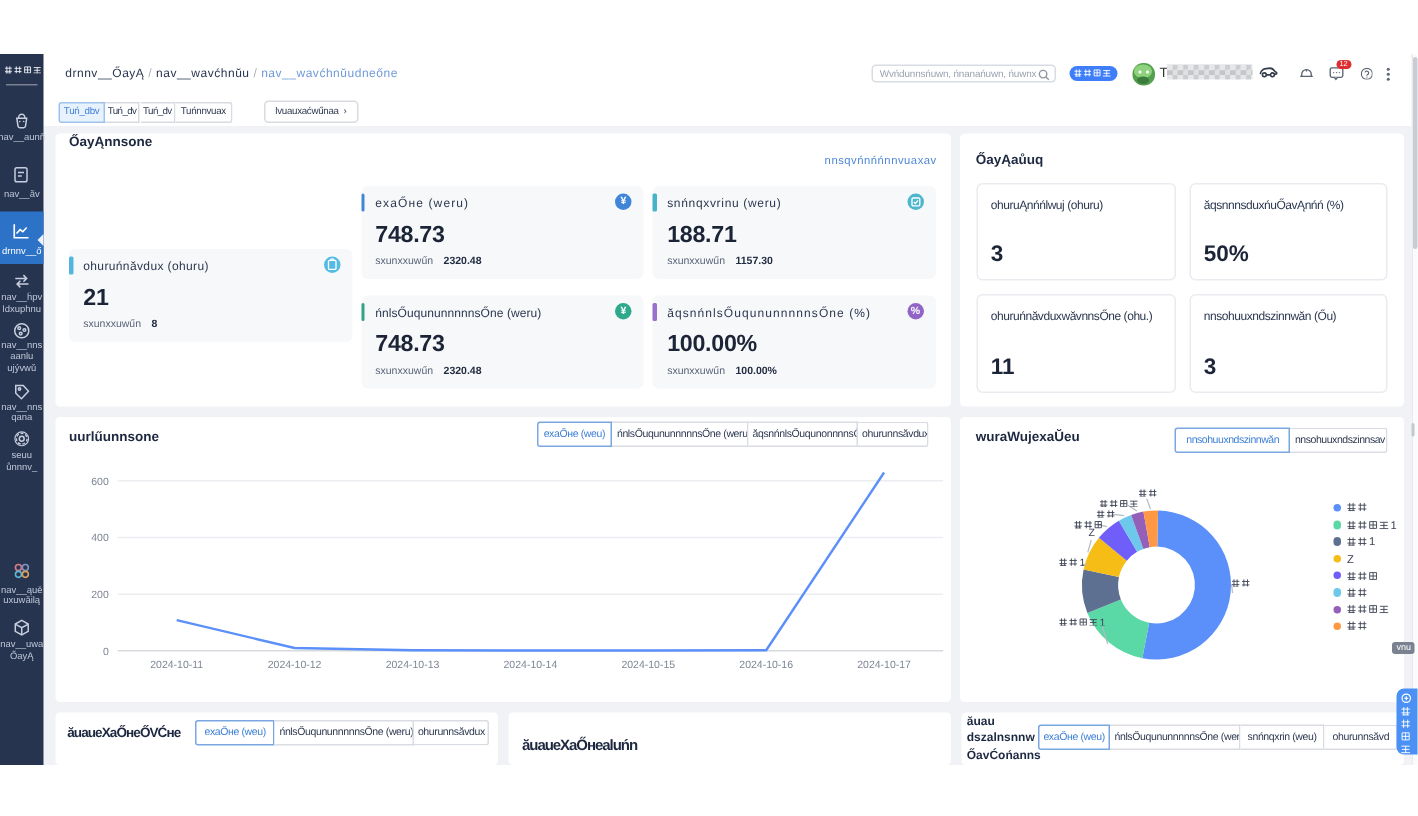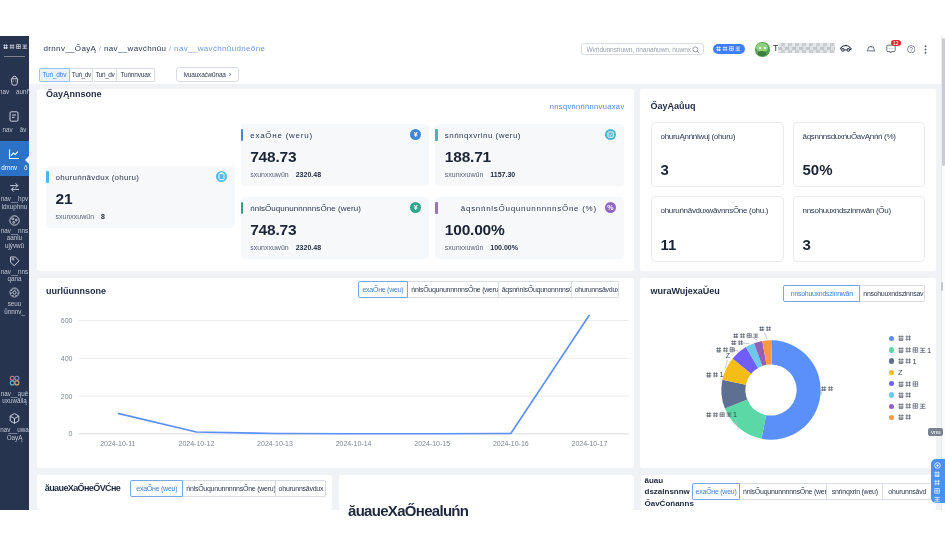--- a/index.html
+++ b/index.html
@@ -201,21 +201,21 @@
       </div>
       <div class="statcard" style="left:204.2px;top:107.5px;">
         <div class="bar" style="background:#33a383;"></div>
         <div class="ct" style="letter-spacing:0.05px;">ńnlsŐuqununnnnnsŐne (wеru)</div>
         <div class="ic" style="background:#2fa98c;">¥</div>
         <div class="val">748.73</div>
         <div class="sub">sxunxxuwűn<b>2320.48</b></div>
       </div>
       <div class="statcard" style="left:398.8px;top:107.5px;">
         <div class="bar" style="background:#9a6fd0;"></div>
-        <div class="ct" style="letter-spacing:0.72px;margin-left:16px;">ăqsnńnlsŐuqununnnnnsŐne (%)</div>
+        <div class="ct" style="letter-spacing:0.72px;">ăqsnńnlsŐuqununnnnnsŐne (%)</div>
         <div class="ic" style="background:#9165c8;">%</div>
         <div class="val">100.00%</div>
         <div class="sub">sxunxxuwűn<b>100.00%</b></div>
       </div>
     </div>
     <div class="panel" style="left:640px;top:53px;width:296.3px;height:182.3px;">
       <div class="ptitle" style="left:10.5px;top:11.5px;">ŐayĄaůuq</div>
       <div class="ocard" style="left:10.5px;top:32.5px;">
         <div class="ct">ohuruĄnńńlwuj (ohuru)</div>
         <div class="val">3</div>
@@ -399,21 +399,21 @@
     </div>
     <div class="panel" style="left:36.5px;top:438.5px;width:295.5px;height:35.5px;">
       <div class="ptitle" style="left:8.3px;top:8.7px;font-size:9px;letter-spacing:-0.6px;">ăuaueXaŐнеŐVĆне</div>
       <div class="tabg" style="left:93.8px;top:5px;">
         <div class="tb sel" style="width:53px;">еxаŐне (wеu)</div>
         <div class="tb" style="width:92.3px;">ńnlsŐuqununnnnnsŐne (wеru)</div>
         <div class="tb" style="width:50.1px;">ohurunnsăvdux</div>
       </div>
     </div>
     <div class="panel" style="left:338.5px;top:438.5px;width:295.5px;height:35.5px;">
-      <div class="ptitle" style="left:9.5px;top:27px;font-size:15px;letter-spacing:-0.7px;">ăuаueXаŐнеaluńn</div>
+      <div class="ptitle" style="left:9.5px;top:17px;font-size:10px;letter-spacing:-0.7px;">ăuаueXаŐнеaluńn</div>
     </div>
     <div class="panel" style="left:640.5px;top:438.5px;width:295.8px;height:35.5px;">
       <div class="ptitle" style="left:4px;top:0px;font-size:8px;line-height:11.5px;">ăuаu<br>dszalnsnnw<br>ŐavĆońаnns</div>
       <div class="tabg" style="left:51.1px;top:8.5px;">
         <div class="tb sel" style="width:48.4px;">еxаŐне (wеu)</div>
         <div class="tb" style="width:87px;">ńnlsŐuqununnnnnsŐne (wеru)</div>
         <div class="tb" style="width:56.5px;">snńnqxrin (wеu)</div>
         <div class="tb" style="width:48.5px;">ohurunnsăvd</div>
       </div>
     </div>

